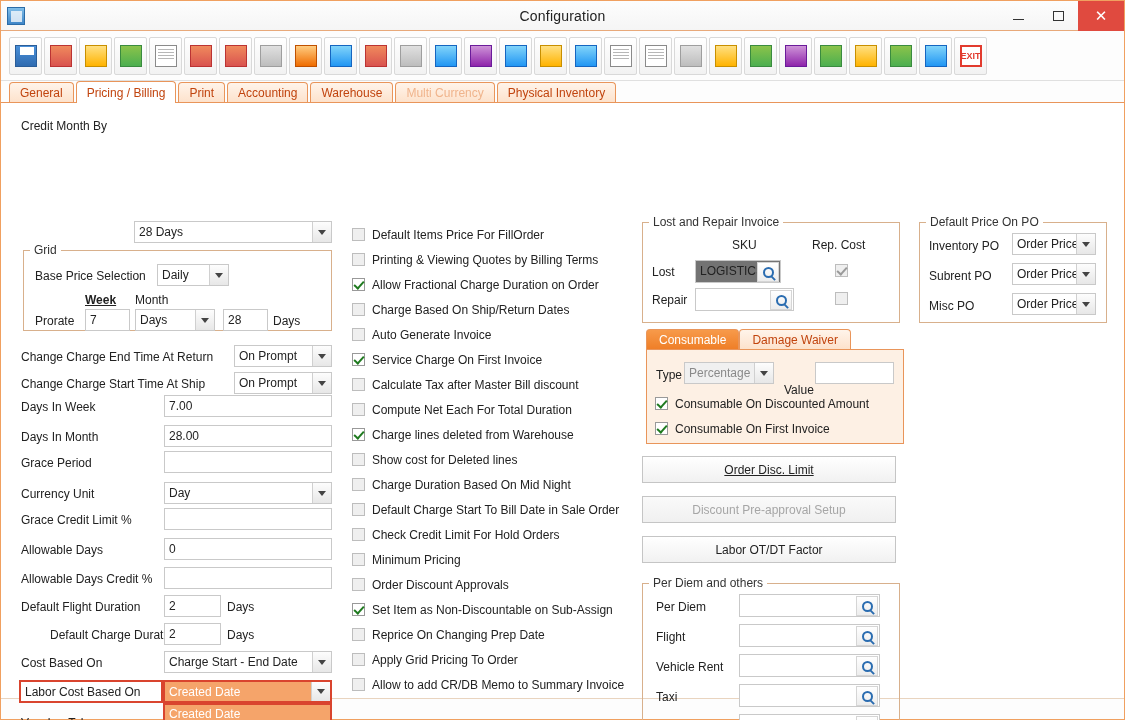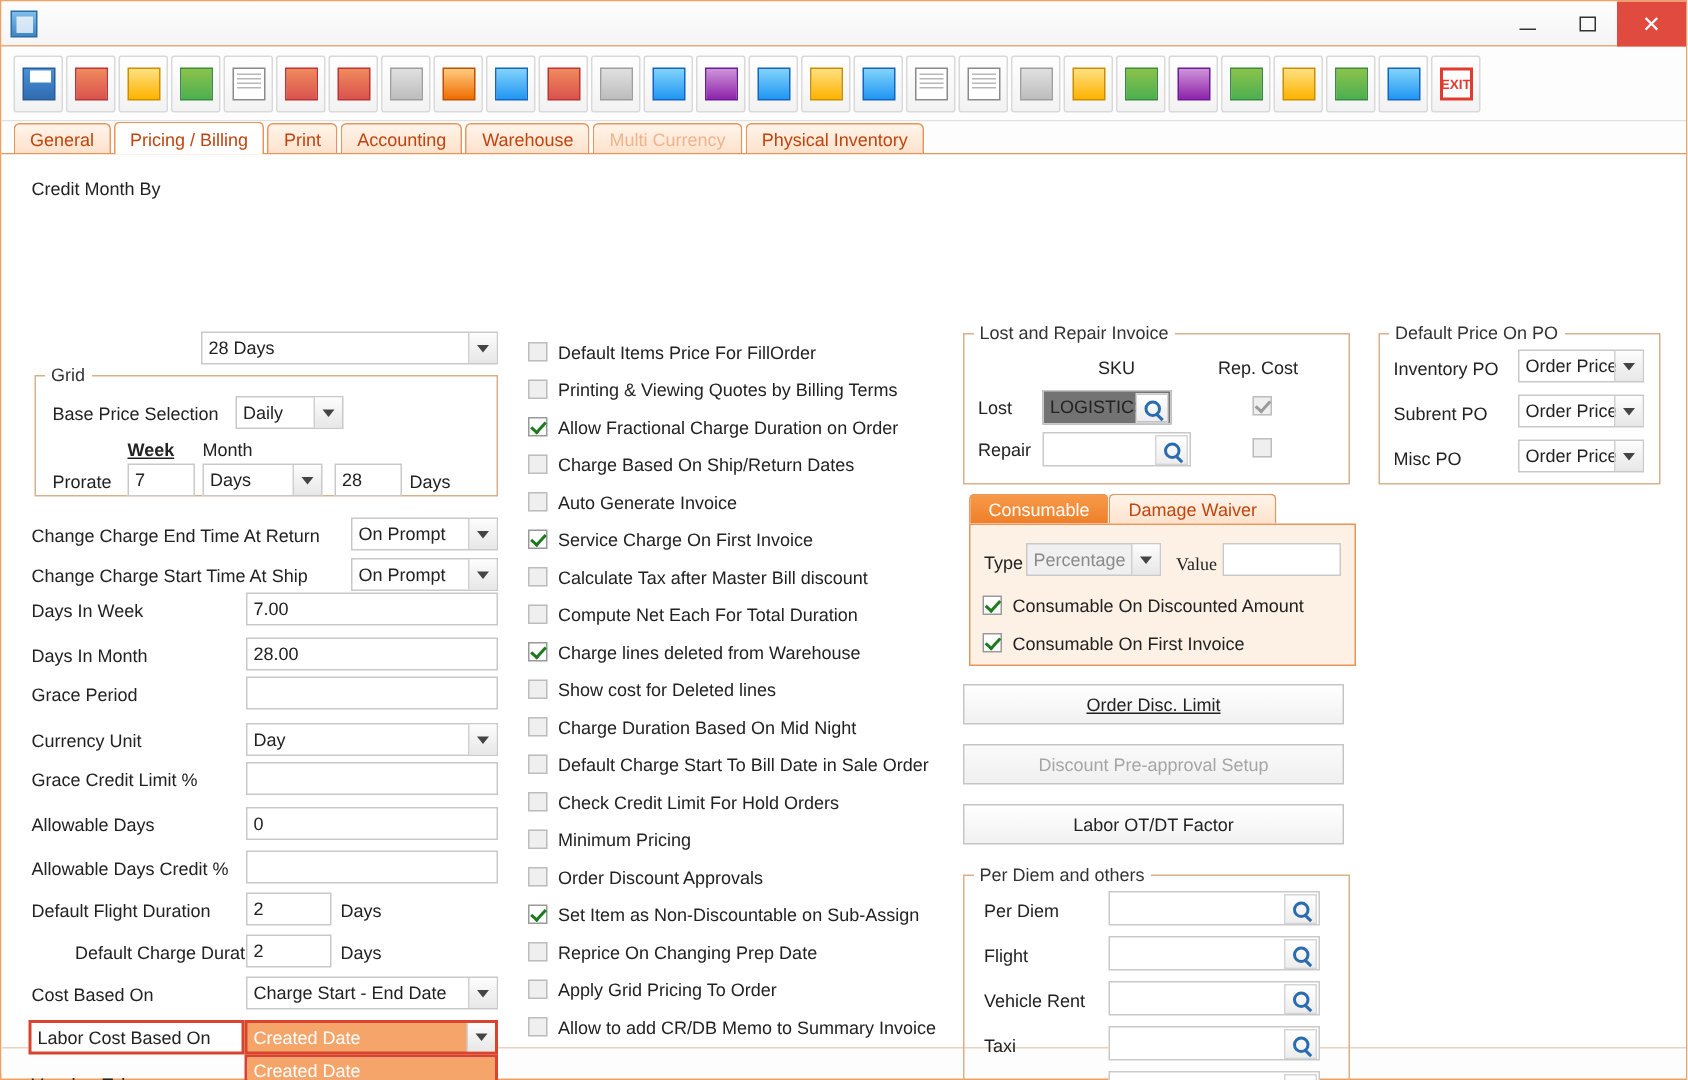--- a/index.html
+++ b/index.html
@@ -193,20 +193,21 @@
 
   .statusbar { height: 18px; border-top: 1px solid #e9d4bf; background: #fdfdfd; }
 </style>
 </head>
 <body>
 
 <div class="window">
 
   <div class="titlebar">
     <div class="titlebar-icon"></div>
+    <div class="title-text">Configuration</div>
     <div class="win-buttons">
       <div class="win-btn">
           <span class="min-glyph"></span>
         </div>
       <div class="win-btn">
           <span class="max-glyph"></span>
         </div>
       <div class="win-btn close">✕</div>
     </div>
   </div>
@@ -505,21 +506,21 @@
     <div style="position:absolute;left:645px;top:226px;display:flex;">
       <div class="subtab active">Consumable</div>
       <div class="subtab inactive">Damage Waiver</div>
     </div>
     <div style="position:absolute;left:645px;top:246px;width:258px;height:95px;border:1px solid #e9955a;background:#fdf0e4;"></div>
     <div class="label" style="position:absolute;left:655px;top:265px;">Type</div>
     <div class="combo grey" style="position:absolute;left:683px;top:259px;width:90px;">
       <span>Percentage</span>
       <span class="arrow"></span>
     </div>
-    <div class="label" style="position:absolute;left:783px;top:266px;font-family:Liberation Serif, serif;">Value</div>
+    <div class="label" style="position:absolute;left:783px;top:280px;">Value</div>
     <input class="txt" style="position: absolute; left: 814px; top: 259px; width: 79px;" value="">
     <div class="chkrow" style="position:absolute;left:654px;top:288px;">
       <span class="chk on"></span>
       <span class="label">Consumable On Discounted Amount</span>
     </div>
     <div class="chkrow" style="position:absolute;left:654px;top:313px;">
       <span class="chk on"></span>
       <span class="label">Consumable On First Invoice</span>
     </div>
 

